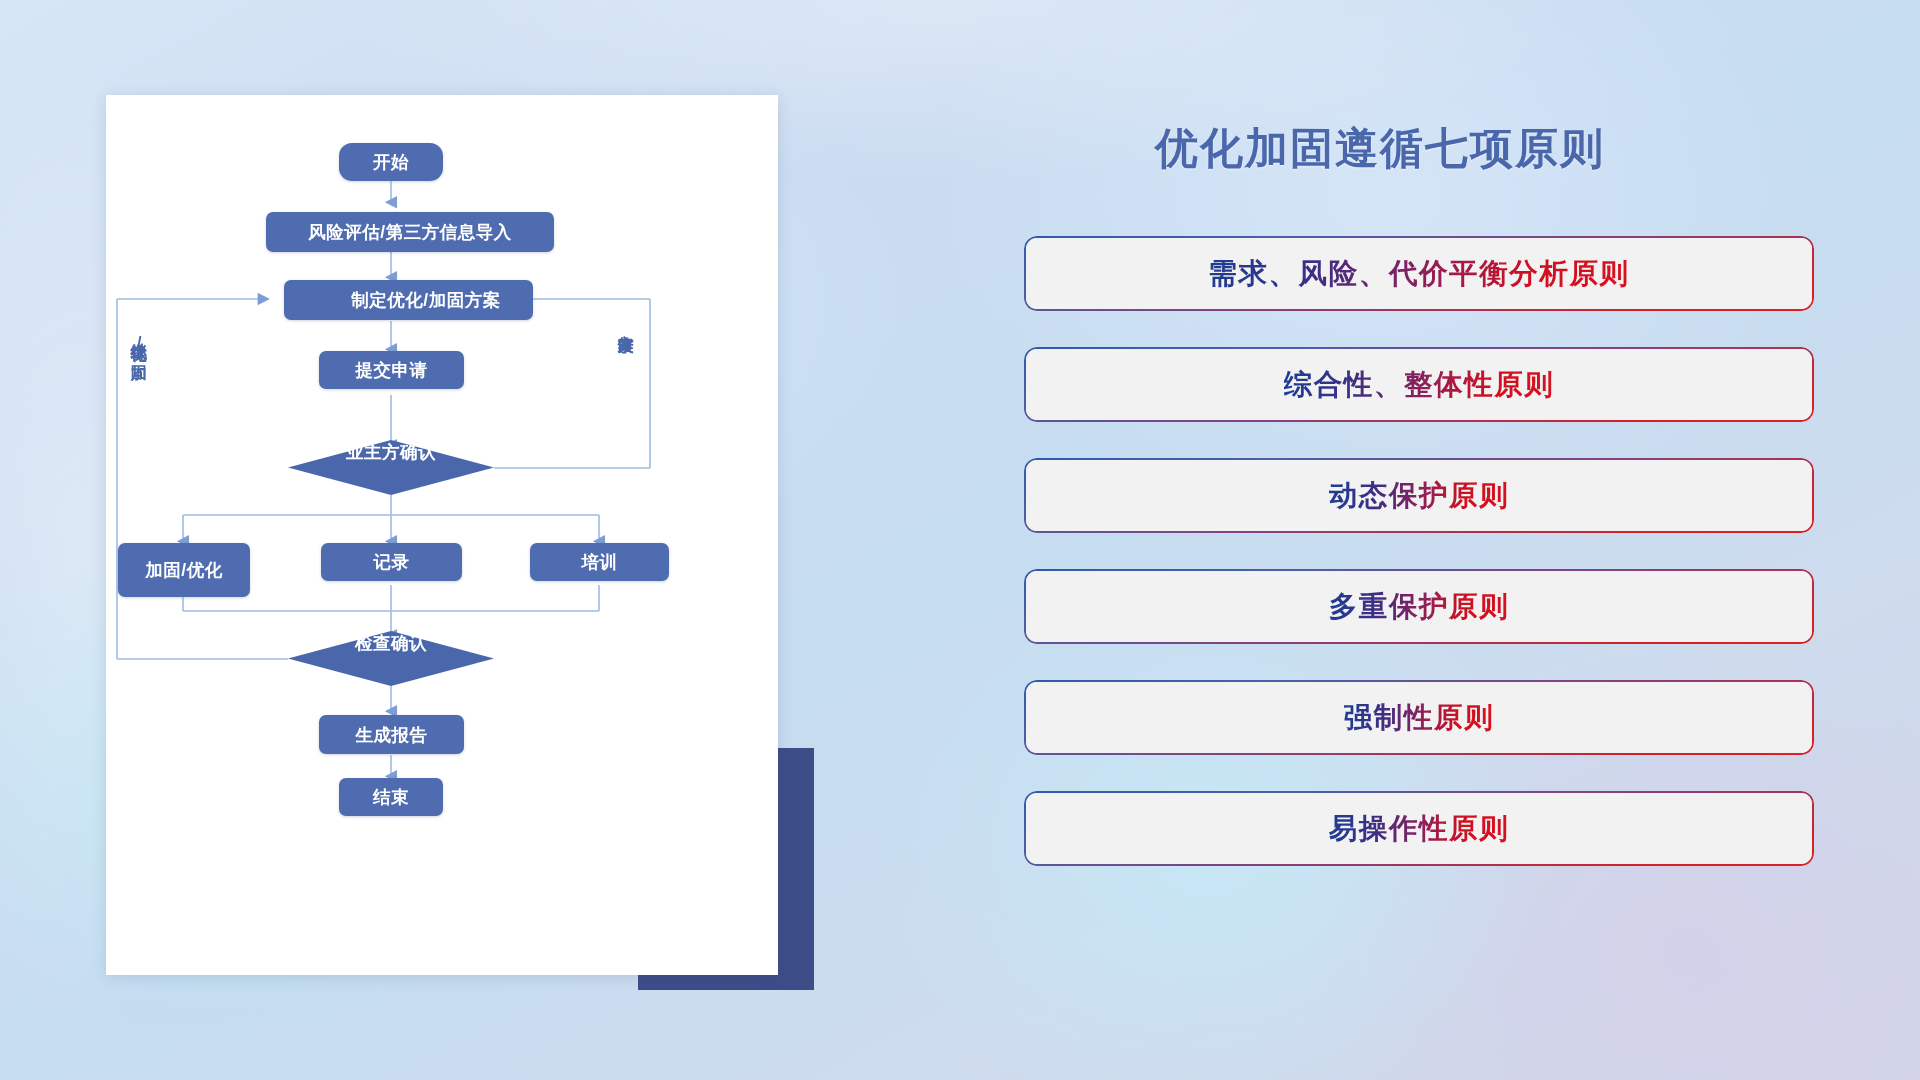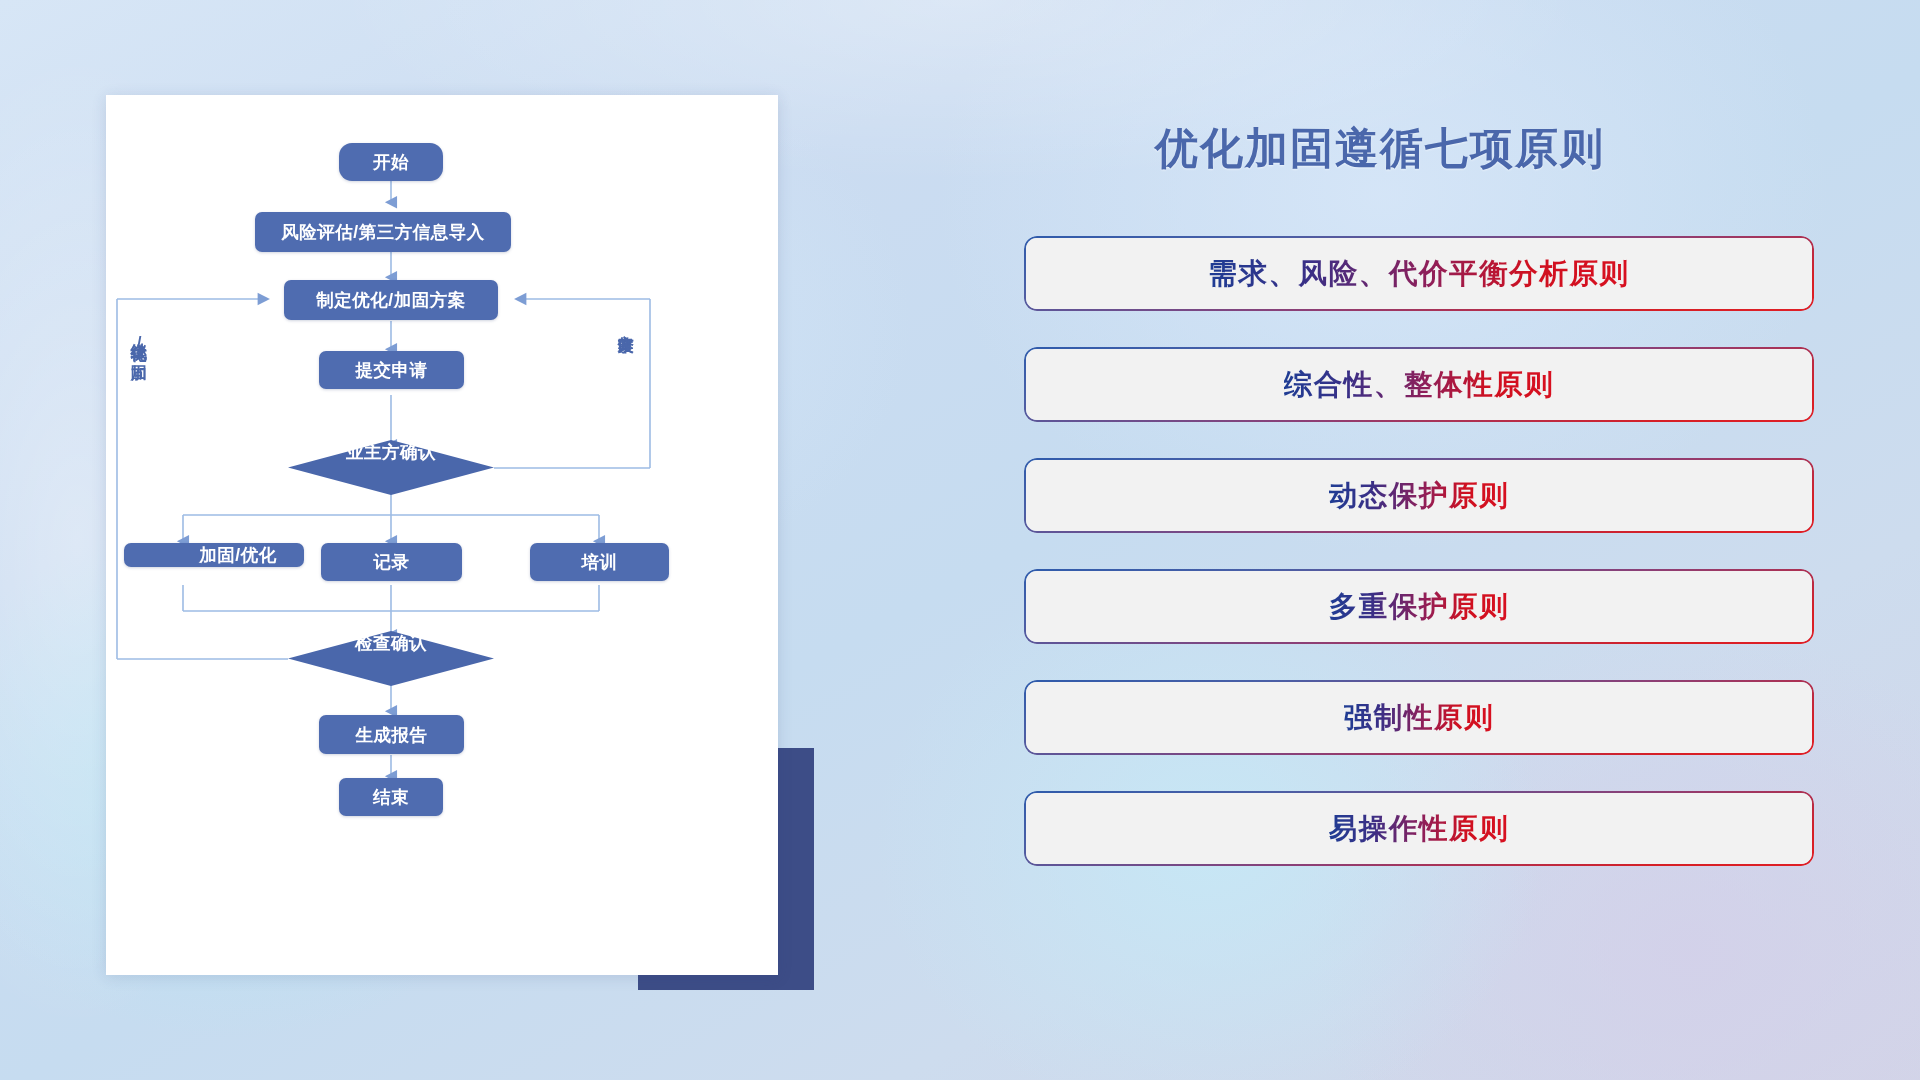--- a/index.html
+++ b/index.html
@@ -110,32 +110,32 @@
       <line x1="11" y1="204" x2="158" y2="204" marker-end="url(#ahr)"></line>
 
       <line x1="388" y1="373" x2="544" y2="373"></line>
       <line x1="544" y1="373" x2="544" y2="204"></line>
       <line x1="544" y1="204" x2="414" y2="204" marker-end="url(#ahr)"></line>
     </g>
   </svg>
 
   <div class="node" style="left:233px;top:48px;width:104px;height:38px;border-radius:13px;">开始</div>
 
-  <div class="node" style="left:149px;top:117px;width:256px;height:40px;">风险评估/第三方信息导入</div>
+  <div class="node" style="left:160px;top:117px;width:288px;height:40px;">风险评估/第三方信息导入</div>
 
-  <div class="node" style="left:178px;top:185px;width:214px;height:40px;">制定优化/加固方案</div>
+  <div class="node" style="left:178px;top:185px;width:214px;height:40px;padding-left:35px;">制定优化/加固方案</div>
 
   <div class="node" style="left:213px;top:256px;width:145px;height:38px;">提交申请</div>
 
   <div class="diamond" style="left:182px;top:345px;width:206px;height:55px;">
     <div class="dshape"></div>
     <div class="dtext">业主方确认</div>
   </div>
 
-  <div class="node" style="left:18px;top:448px;width:132px;height:24px;padding-left:48px;">加固/优化</div>
+  <div class="node" style="left:12px;top:448px;width:132px;height:54px;">加固/优化</div>
 
   <div class="node" style="left:215px;top:448px;width:141px;height:38px;">记录</div>
 
   <div class="node" style="left:424px;top:448px;width:139px;height:38px;">培训</div>
 
   <div class="diamond" style="left:182px;top:536px;width:206px;height:55px;">
     <div class="dshape"></div>
     <div class="dtext">检查确认</div>
   </div>
 

